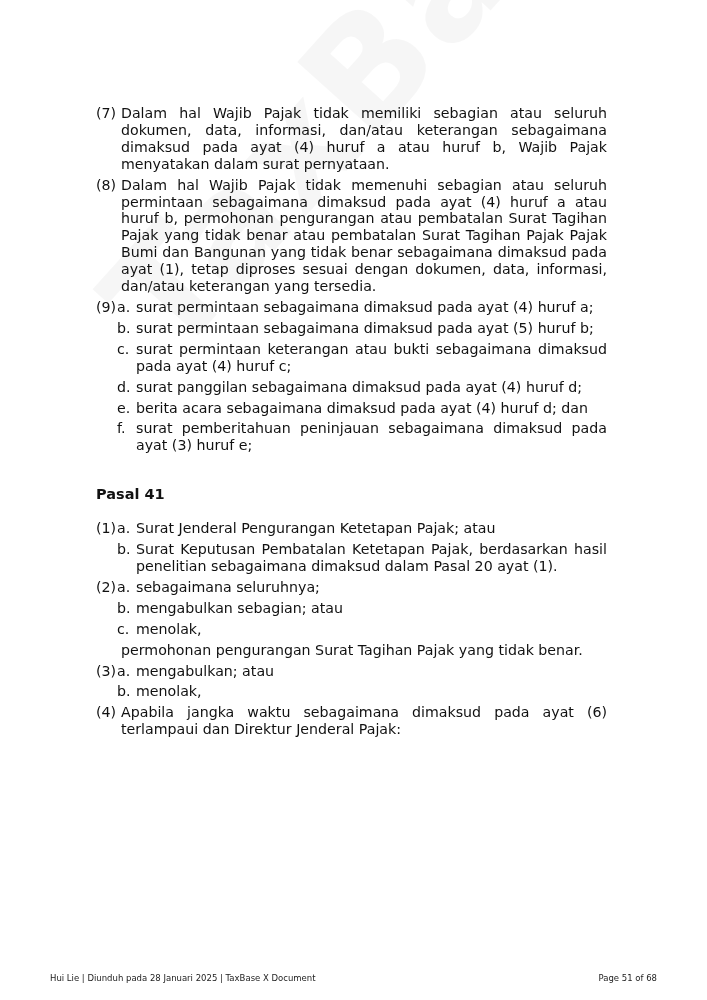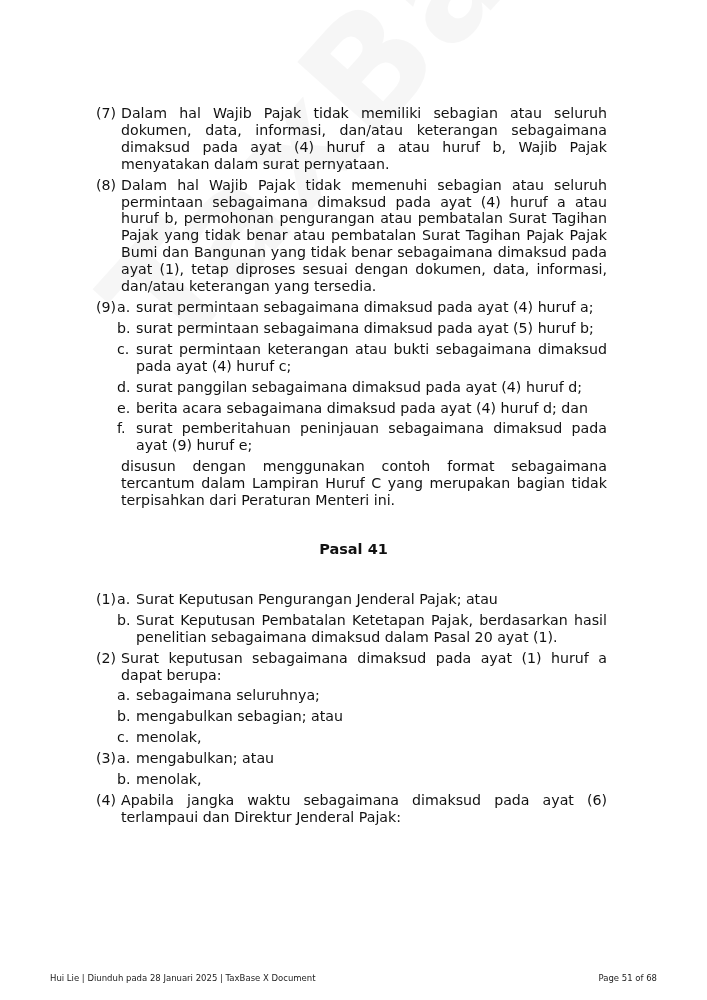--- a/index.html
+++ b/index.html
@@ -11,22 +11,22 @@
                white-space:nowrap; letter-spacing:4px; pointer-events:none;
                font-family:"DejaVu Sans", sans-serif; }
   .content { position:absolute; left:96px; top:101px; width:515px;
              font-size:14.2px; line-height:16.9px; }
   .ayat { position:relative; padding-left:21px; text-align:justify; }
   .ayat > .num { position:absolute; left:0; top:0; }
   .ayat p, .item p, .tail { margin:4px; text-align:justify; }
   .items { margin:0; padding:0; }
   .item { position:relative; padding-left:15px; text-align:justify; }
   .item > .lbl { position:absolute; left:0; top:0; }
-  .pasal-title { text-align:center; font-weight:bold; font-size:14.5px;
-                 margin:32px 0 33px 0; line-height:17px; }
+  .pasal-title { text-align:left; font-weight:bold; font-size:14.5px;
+                 margin:32px 0 17px 0; line-height:17px; }
   .footer-left { position:absolute; left:50px; top:973px; font-size:8.5px; color:#222; }
   .footer-right { position:absolute; right:50px; top:973px; font-size:8.5px; color:#222; }
 </style>
 </head>
 <body>
 
 <div class="page">
   <div class="watermark">TaxBase X</div>
 
   <div class="content">
@@ -59,59 +59,58 @@
         <div class="item">
           <span class="lbl">d.</span>
           <p>surat panggilan sebagaimana dimaksud pada ayat (4) huruf d;</p>
         </div>
         <div class="item">
           <span class="lbl">e.</span>
           <p>berita acara sebagaimana dimaksud pada ayat (4) huruf d; dan</p>
         </div>
         <div class="item">
           <span class="lbl">f.</span>
-          <p>surat pemberitahuan peninjauan sebagaimana dimaksud pada ayat (9) huruf e;</p>
+          <p>surat pemberitahuan peninjauan sebagaimana dimaksud pada ayat (3) huruf e;</p>
         </div>
       </div>
-      <p class="tail">disusun dengan menggunakan contoh format sebagaimana tercantum dalam Lampiran Huruf C yang merupakan bagian tidak terpisahkan dari Peraturan Menteri ini.</p>
     </div>
 
     <div class="pasal-title">Pasal 41</div>
 
     <div class="ayat">
       <span class="num">(1)</span>
       <div class="items">
         <div class="item">
           <span class="lbl">a.</span>
-          <p>Surat Keputusan Pengurangan Jenderal Pajak; atau</p>
+          <p>Surat Jenderal Pengurangan Ketetapan Pajak; atau</p>
         </div>
         <div class="item">
           <span class="lbl">b.</span>
           <p>Surat Keputusan Pembatalan Ketetapan Pajak, berdasarkan hasil penelitian sebagaimana dimaksud dalam Pasal 20 ayat (1).</p>
         </div>
       </div>
     </div>
 
     <div class="ayat">
       <span class="num">(2)</span>
-      <p>Surat keputusan sebagaimana dimaksud pada ayat (1) huruf a dapat berupa:</p>
       <div class="items">
         <div class="item">
           <span class="lbl">a.</span>
           <p>sebagaimana seluruhnya;</p>
         </div>
         <div class="item">
           <span class="lbl">b.</span>
           <p>mengabulkan sebagian; atau</p>
         </div>
         <div class="item">
           <span class="lbl">c.</span>
           <p>menolak,</p>
         </div>
       </div>
+      <p class="tail">permohonan pengurangan Surat Tagihan Pajak yang tidak benar.</p>
     </div>
 
     <div class="ayat">
       <span class="num">(3)</span>
       <div class="items">
         <div class="item">
           <span class="lbl">a.</span>
           <p>mengabulkan; atau</p>
         </div>
         <div class="item">

